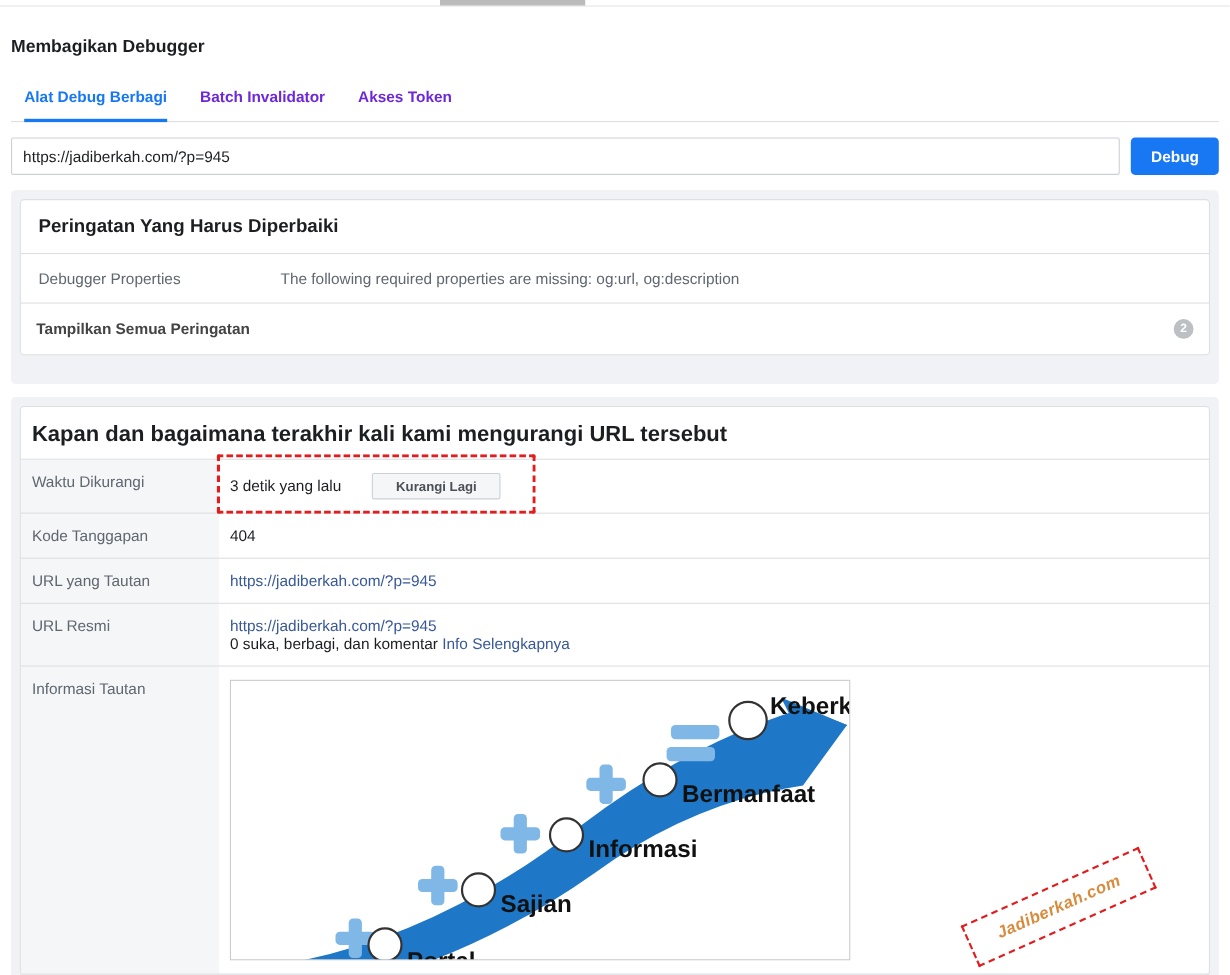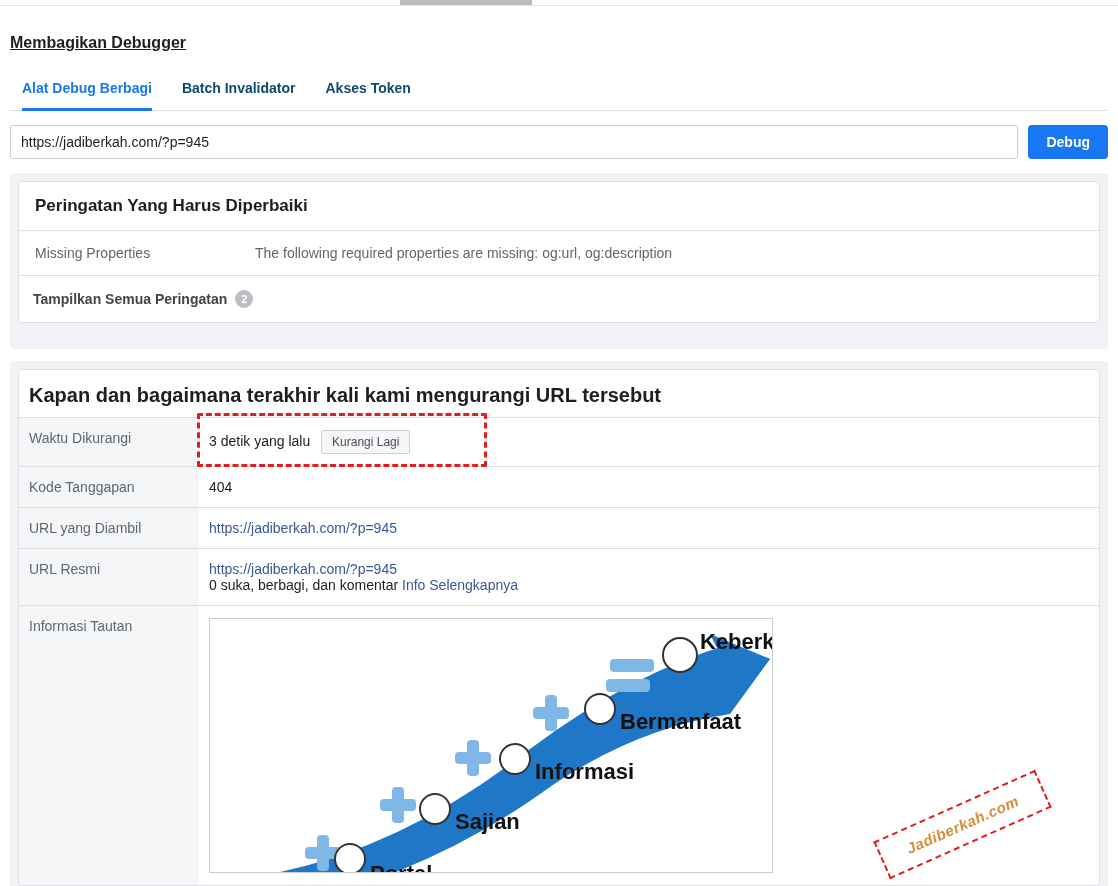--- a/index.html
+++ b/index.html
@@ -23,31 +23,30 @@
     top: -1px;
     width: 132px;
     height: 6px;
     background: #bbb;
   }
   .container { padding: 10px 10px 0 10px; }
   h1.page-title {
     font-size: 16px;
     font-weight: bold;
     margin: 18px 0 16px 0;
-    text-decoration: underline;
   }
   .tabs {
     display: flex;
     border-bottom: 1px solid #dddfe2;
     gap: 30px;
     padding: 0 12px;
   }
   .tab {
     padding: 12px 0;
-    color: #0c4a6e;
+    color: #6d28d9;
     font-size: 14px;
     font-weight: 600;
     cursor: pointer;
     border-bottom: 3px solid transparent;
     margin-bottom: -1px;
   }
   .tab.active {
     color: #1877f2;
     border-bottom-color: #1877f2;
   }
@@ -93,21 +92,21 @@
     border-bottom: 1px solid #dddfe2;
     color: #606770;
   }
   .warning-row .wlabel { width: 220px; flex-shrink: 0; }
   .show-all {
     text-align: center;
     padding: 14px;
     font-weight: bold;
     color: #444;
     display: flex;
-    justify-content: flex-start;
+    justify-content: space-between;
     align-items: center;
     gap: 8px;
     cursor: pointer;
   }
   .badge-count {
     background: #bcc0c4;
     color: #fff;
     border-radius: 50%;
     width: 18px;
     height: 18px;
@@ -125,25 +124,26 @@
   .info-table { width: 100%; border-collapse: collapse; }
   .info-table tr { border-bottom: 1px solid #dddfe2; }
   .info-table td { padding: 12px 10px; vertical-align: top; }
   .info-table td.key { width: 180px; background: #f5f6f7; color: #606770; }
   .info-table td.val { color: #1c1e21; }
   .link { color: #385898; text-decoration: none; }
   .small-btn {
     background: #f5f6f7;
     border: 1px solid #ccd0d5;
     border-radius: 2px;
-    padding: 4px 10px;
+    padding: 4px 21px;
     font-size: 12px;
     color: #4b4f56;
     cursor: pointer;
-    margin-left: 7px;
+    margin-left: 24px;
+    font-weight: bold;
   }
   .highlight-box {
     border: 3px dashed #e11d1d;
     border-radius: 2px;
     position: absolute;
     pointer-events: none;
   }
   .wrap-rel { position: relative; }
   
   .preview-wrap {
@@ -186,21 +186,21 @@
 
   <div class="debug-row">
     <input class="url-input" type="text" value="https://jadiberkah.com/?p=945" style="">
     <button class="debug-btn">Debug</button>
   </div>
 
   <div class="bg-gray">
     <div class="panel">
       <div class="panel-header">Peringatan Yang Harus Diperbaiki</div>
       <div class="warning-row">
-        <div class="wlabel">Missing Properties</div>
+        <div class="wlabel">Debugger Properties</div>
         <div>The following required properties are missing: og:url, og:description</div>
       </div>
       <div class="show-all">
         <span>Tampilkan Semua Peringatan</span>
         <span class="badge-count">2</span>
       </div>
     </div>
   </div>
 
   <div class="bg-gray" style="margin-top:12px;">
@@ -214,21 +214,21 @@
             <td class="val">
               <span>3 detik yang lalu</span>
               <button class="small-btn">Kurangi Lagi</button>
             </td>
           </tr>
           <tr>
             <td class="key">Kode Tanggapan</td>
             <td class="val">404</td>
           </tr>
           <tr>
-            <td class="key">URL yang Diambil</td>
+            <td class="key">URL yang Tautan</td>
             <td class="val"><a href="#" class="link">https://jadiberkah.com/?p=945</a></td>
           </tr>
           <tr>
             <td class="key">URL Resmi</td>
             <td class="val">
               <a href="#" class="link">https://jadiberkah.com/?p=945</a><br>
               <span>0 suka, berbagi, dan komentar </span><a href="#" class="link">Info Selengkapnya</a>
             </td>
           </tr>
           <tr>

